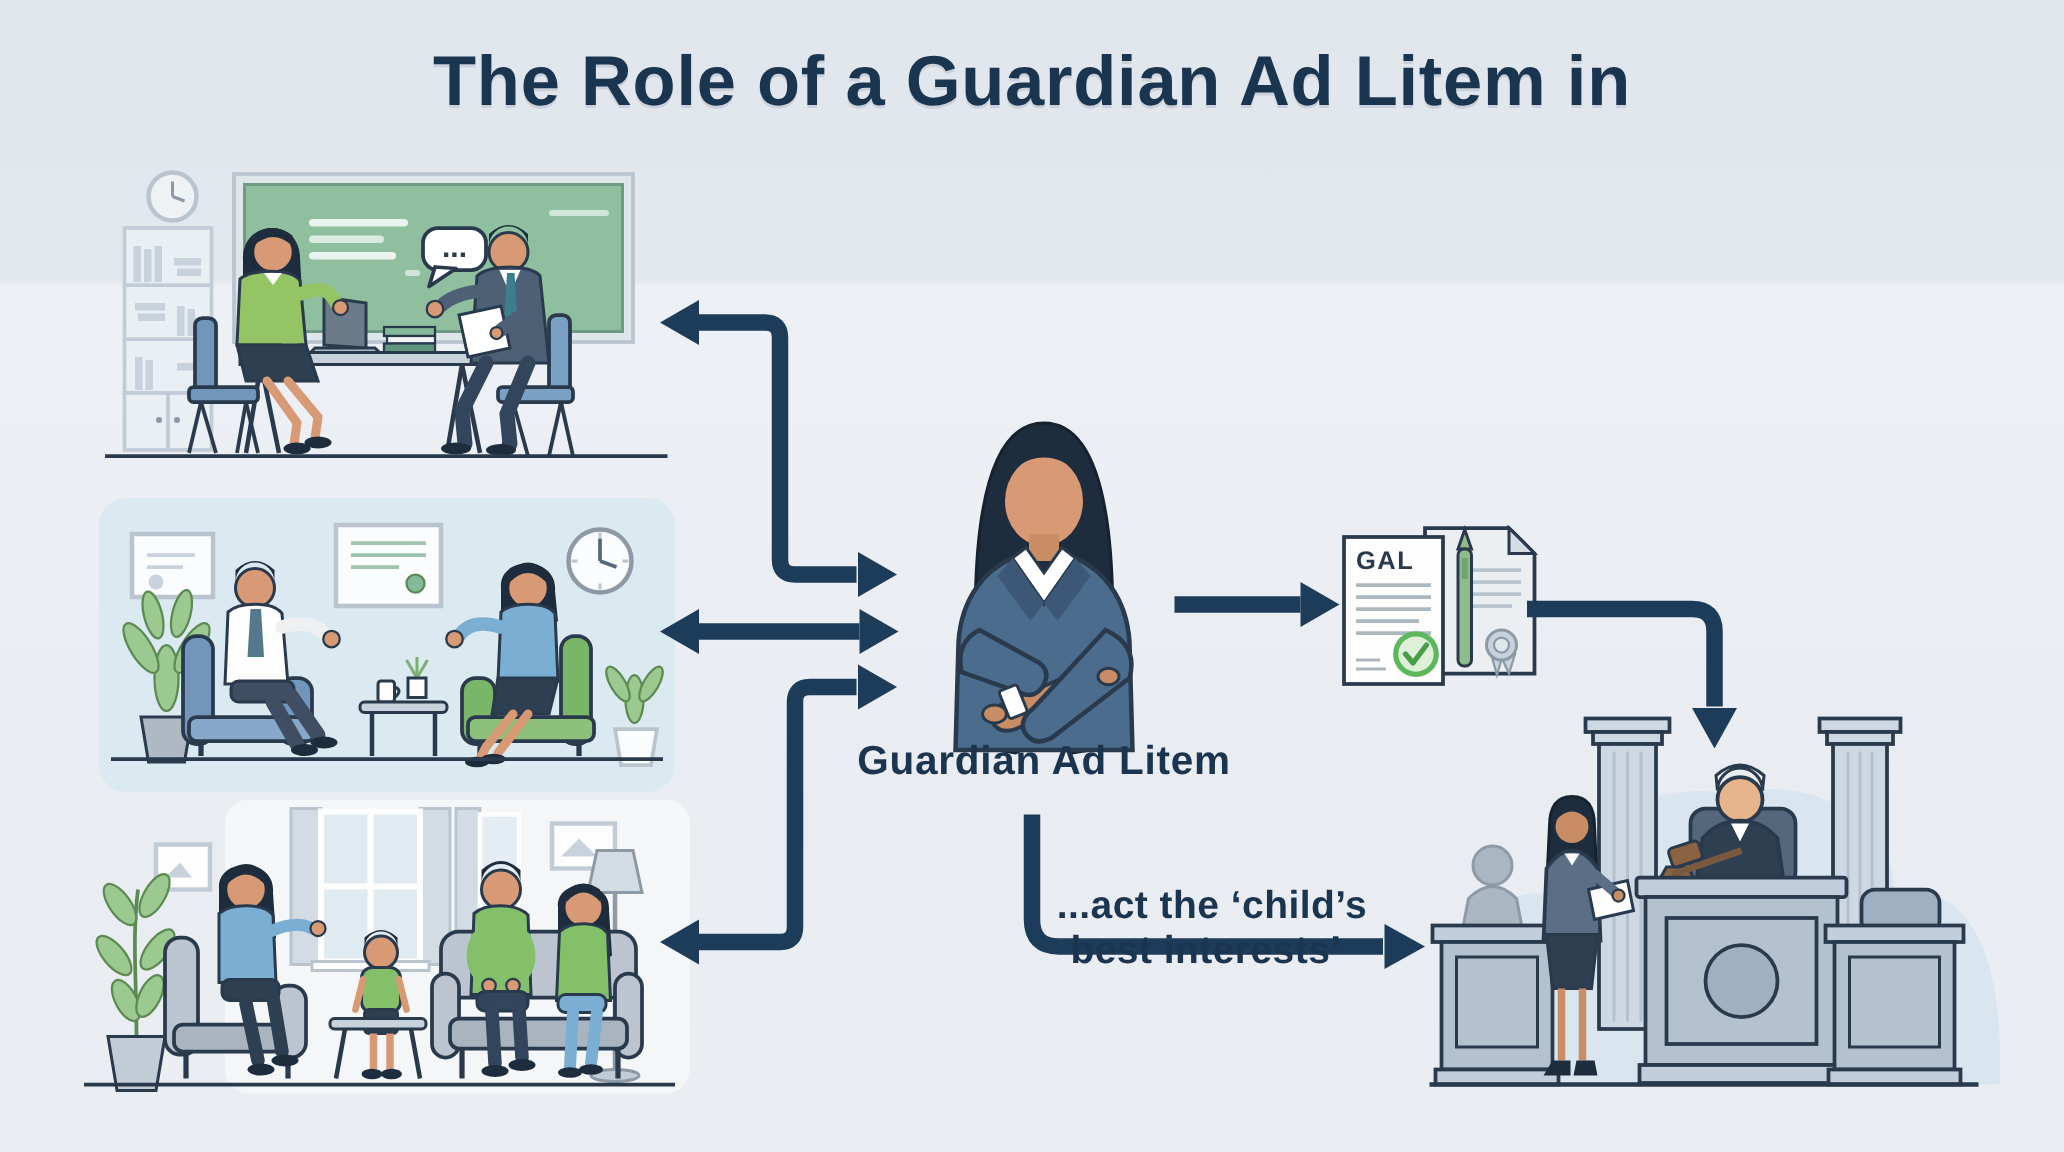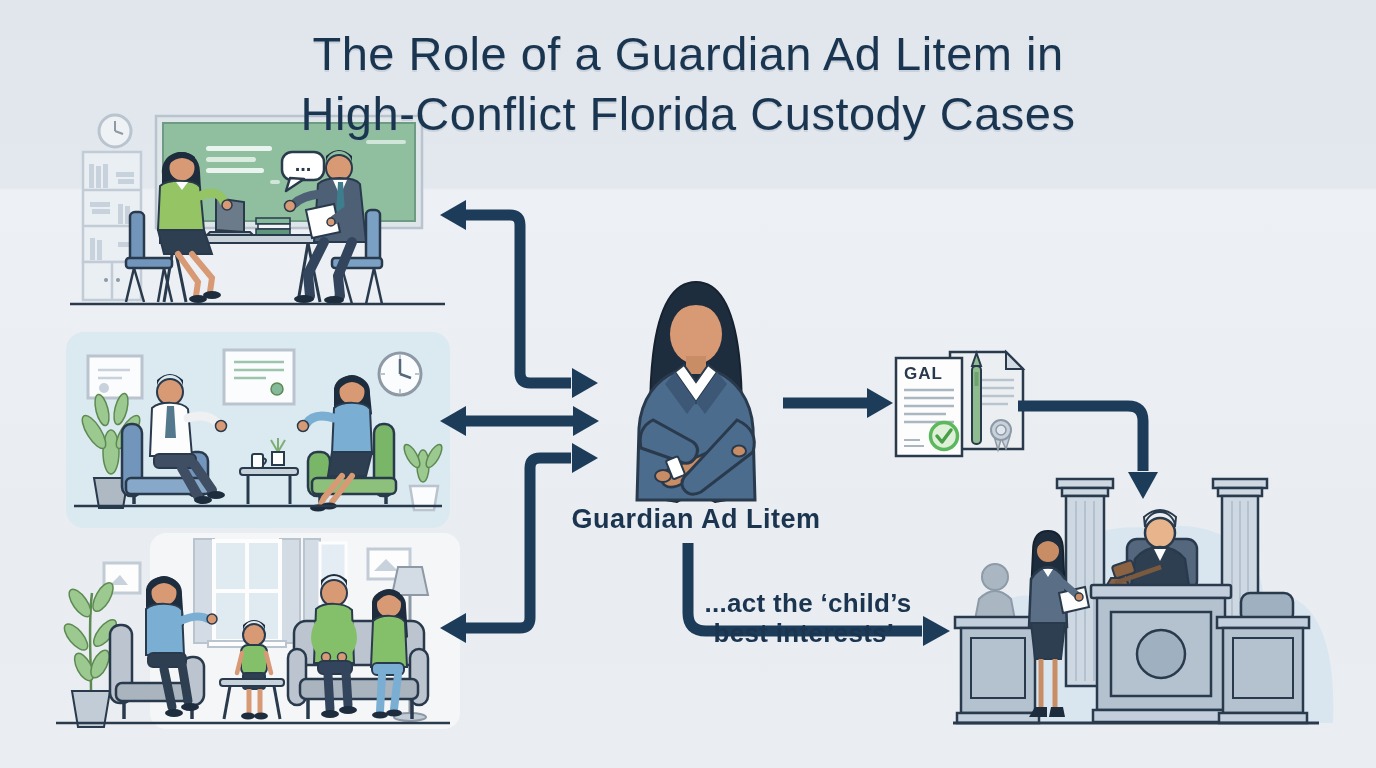--- a/index.html
+++ b/index.html
@@ -4,25 +4,25 @@
 <style>
   html,body{margin:0;padding:0;}
   #canvas{
     position:relative;width:1376px;height:768px;overflow:hidden;
     font-family:"Liberation Sans",sans-serif;
     background:linear-gradient(180deg,#e1e6ed 0%,#e3e8ee 24.4%,#edf0f4 24.8%,#e9edf1 70%,#eaeef2 100%);
   }
   .abs{position:absolute;}
   .title{
     left:0;top:24px;width:1376px;text-align:center;
-    font-weight:400;font-size:47px;line-height:60px;letter-spacing:.5px;
+    font-weight:700;font-size:47px;line-height:60px;letter-spacing:.5px;
     color:#1a3550;text-shadow:0 2px 0 rgba(160,170,185,.35);
   }
   .gal-label{
-    left:558px;top:504px;width:276px;text-align:center;
+    left:558px;top:492px;width:276px;text-align:center;
     font-weight:800;font-size:27px;color:#1b3550;letter-spacing:.5px;
   }
   .quote{
     font-weight:800;font-size:26px;color:#1b3550;text-align:center;letter-spacing:.3px;
   }
   .q1{left:698px;top:588px;width:220px;text-align:center;}
   .q2{left:694px;top:618px;width:220px;}
   svg{display:block;}
 </style>
 </head>
@@ -511,21 +511,20 @@
       <polygon points="598,458 572,443 572,473"></polygon>
       <polygon points="440,628 466,613 466,643"></polygon>
       <polygon points="893,403 867,388 867,418"></polygon>
       <polygon points="1143,499 1128,472 1158,472"></polygon>
       <polygon points="950,631 923,616 923,646"></polygon>
     </g>
   </svg>
 
   <div class="abs title">
     <div>The Role of a Guardian Ad Litem in</div>
-    <div>High-Conflict Florida Custody Cases</div>
   </div>
 
   <div class="abs gal-label">Guardian Ad Litem</div>
 
   <div class="abs quote q1">...act the ‘child’s</div>
   <div class="abs quote q2">best interests’</div>
 
 </div>
 
 </body></html>

